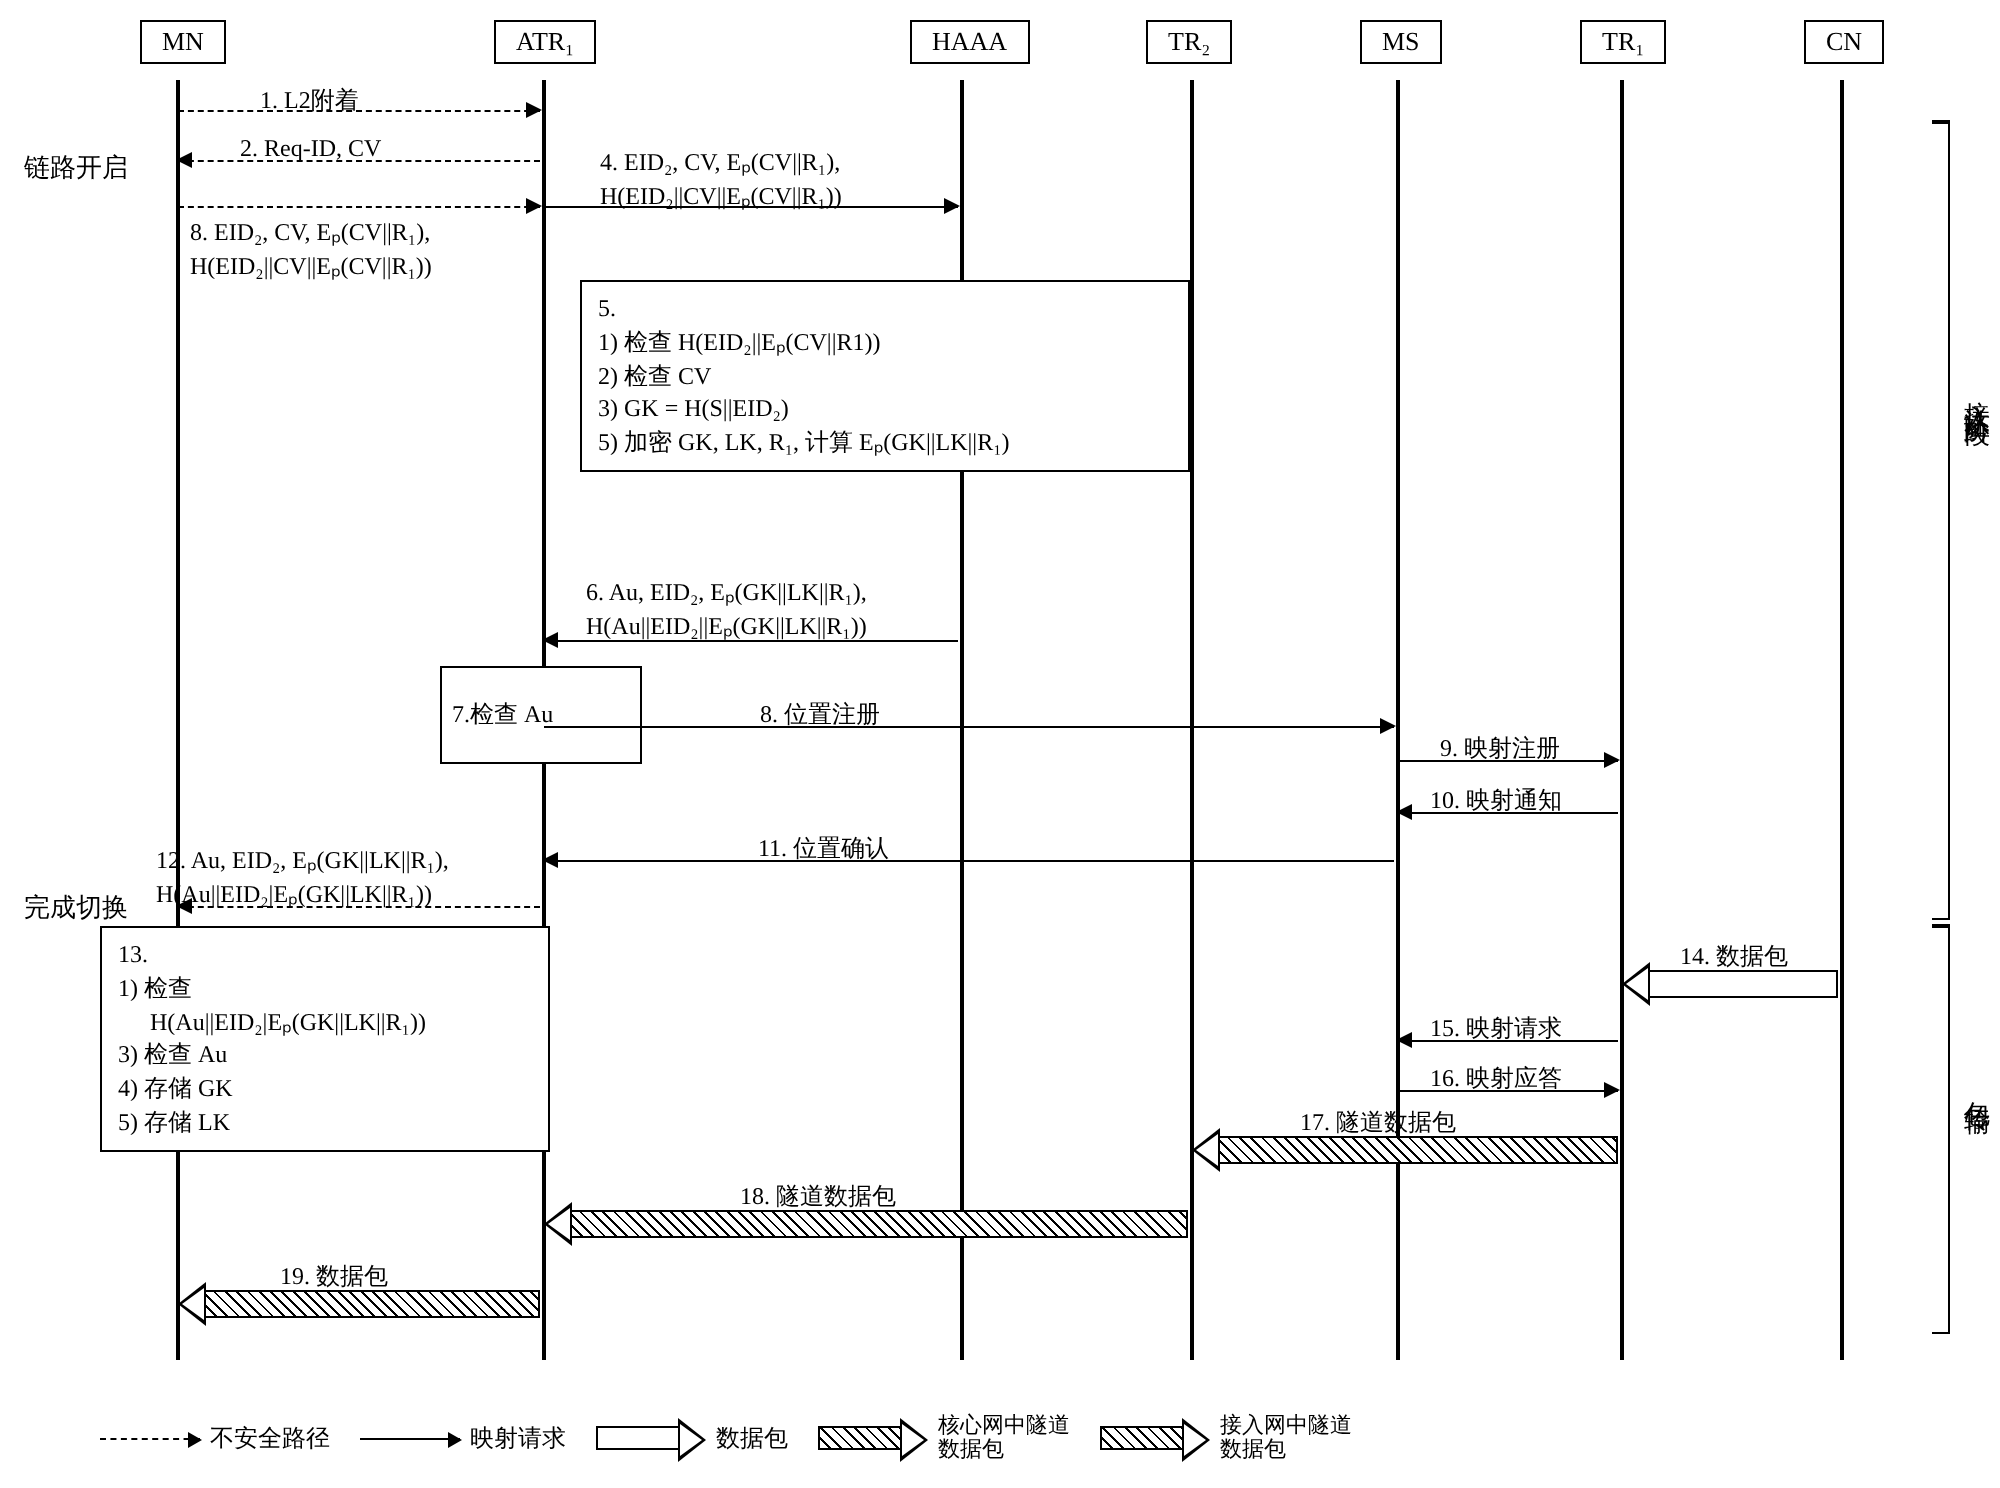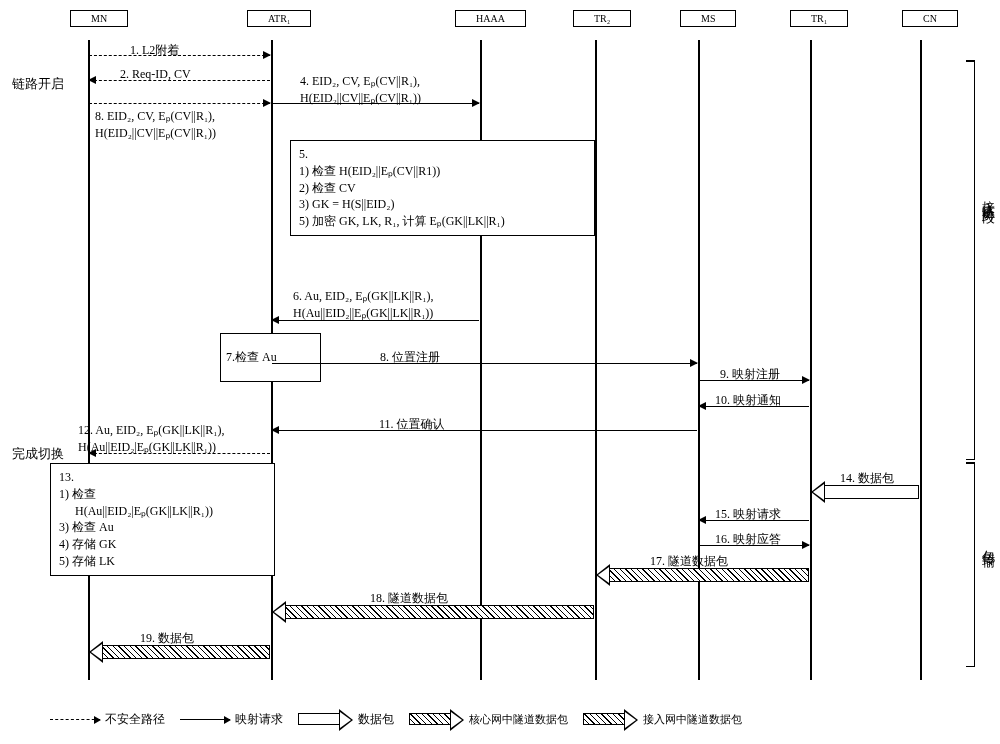--- a/index.html
+++ b/index.html
@@ -1,18 +1,18 @@
 <!DOCTYPE html>
 <html><head>
   <meta charset="utf-8">
   <style>
     * { box-sizing: border-box; margin: 0; padding: 0; }
     body { font-family: "SimSun", serif; background: #fff; width: 1000px; height: 744px; position: relative; overflow: hidden; }
     .participants { position: absolute; top: 10px; left: 0; width: 1000px; height: 30px; }
-    .participant { position: absolute; top: 0; border: 1.5px solid #000; padding: 2px 20px; font-size: 10px; text-align: center; background: #fff; }
+    .participant { position: absolute; top: 0; border: 1.5px solid #000; padding: 2px 10px; font-size: 13px; text-align: center; background: #fff; }
     .lifeline { position: absolute; top: 40px; width: 1.5px; height: 640px; background: #000; }
     .msg { position: absolute; font-size: 12px; white-space: nowrap; }
     .arrow { position: absolute; height: 0; border-top: 1.5px solid #000; }
     .arrow.dashed { border-top: 1.5px dashed #000; }
     .arrow::after { content: ''; position: absolute; right: -1px; top: -5px; border-left: 8px solid #000; border-top: 4px solid transparent; border-bottom: 4px solid transparent; }
     .arrow.left::after { right: auto; left: -1px; border-left: none; border-right: 8px solid #000; }
     .hollow-arrow { position: absolute; height: 14px; }
     .hollow-arrow .shaft { position: absolute; top: 0; left: 0; right: 14px; height: 100%; border: 1px solid #000; border-right: none; background: #fff; }
     .hollow-arrow.left .shaft { left: 14px; right: 0; border-right: 1px solid #000; border-left: none; }
     .hollow-arrow .head { position: absolute; right: 0; top: -4px; width: 0; height: 0; border-left: 14px solid #000; border-top: 11px solid transparent; border-bottom: 11px solid transparent; }
@@ -27,21 +27,21 @@
     .phase-bracket .tick-top, .phase-bracket .tick-bot { position: absolute; width: 8px; height: 1.5px; background: #000; right: 0; }
     .phase-bracket .tick-top { top: 0; }
     .phase-bracket .tick-bot { bottom: 0; }
     .phase-label { position: absolute; font-size: 13px; writing-mode: vertical-rl; text-orientation: upright; letter-spacing: 2px; }
     .legend { position: absolute; bottom: 5px; left: 50px; right: 20px; height: 40px; font-size: 12px; display: flex; align-items: center; gap: 15px; flex-wrap: wrap; }
     .legend-item { display: flex; align-items: center; gap: 5px; }
     .legend-arrow-dashed { width: 50px; border-top: 1.5px dashed #000; position: relative; }
     .legend-arrow-dashed::after { content:''; position:absolute; right:-1px; top:-4px; border-left:7px solid #000; border-top:4px solid transparent; border-bottom:4px solid transparent;}
     .legend-arrow-solid { width: 50px; border-top: 1.5px solid #000; position: relative; }
     .legend-arrow-solid::after { content:''; position:absolute; right:-1px; top:-4px; border-left:7px solid #000; border-top:4px solid transparent; border-bottom:4px solid transparent;}
-    .legend-text-stack { display: flex; flex-direction: row; line-height: 1.1; font-size: 11px; }
+    .legend-text-stack { display: flex; flex-direction: column; line-height: 1.1; font-size: 11px; }
   </style>
 </head>
 <body>
 
 <div class="participants">
   <div class="participant" style="left:70px">MN</div>
   <div class="participant" style="left:247px">ATR₁</div>
   <div class="participant" style="left:455px">HAAA</div>
   <div class="participant" style="left:573px">TR₂</div>
   <div class="participant" style="left:680px">MS</div>

